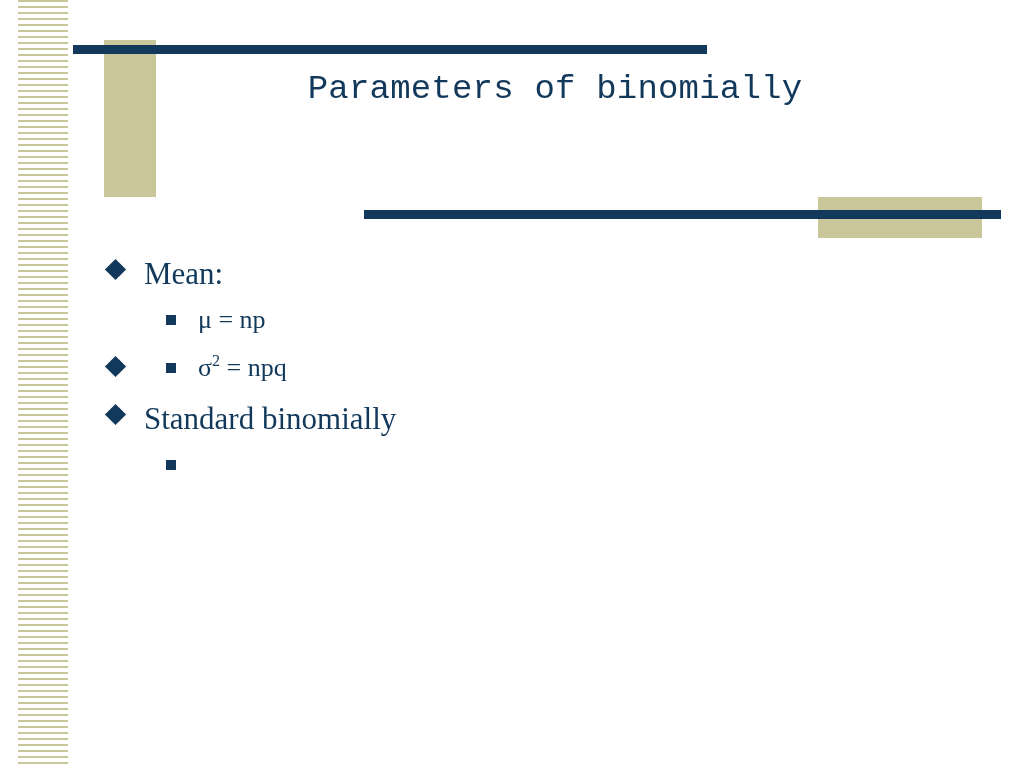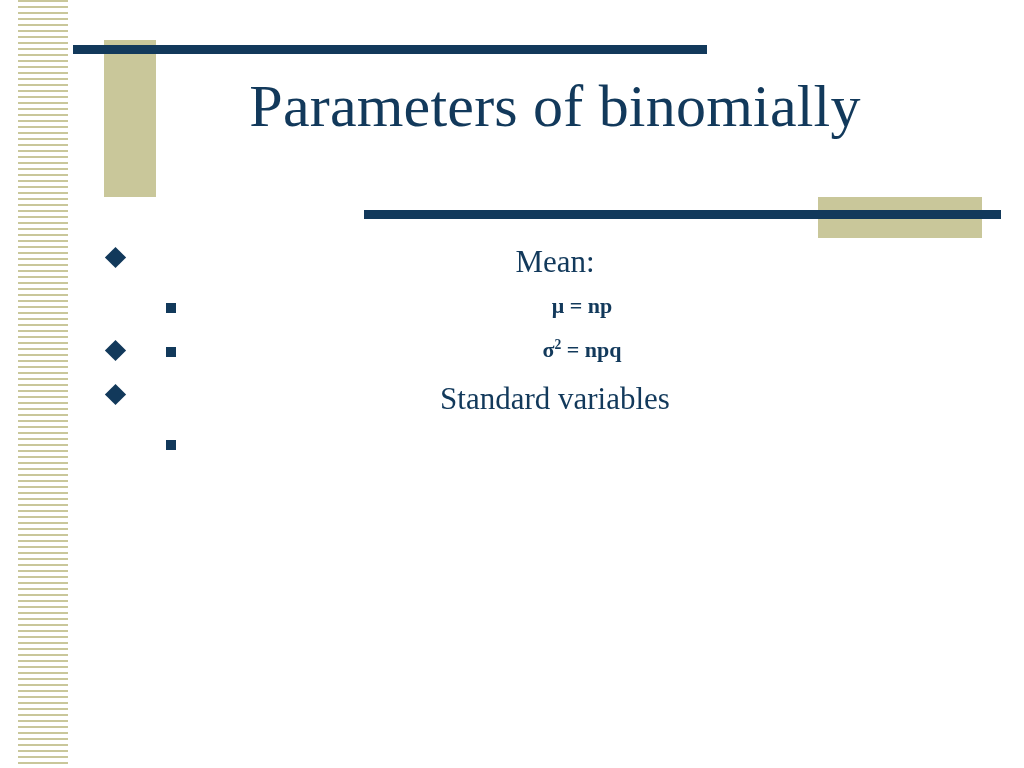--- a/index.html
+++ b/index.html
@@ -66,34 +66,33 @@
   }
 
   
   .slide-title {
     position: absolute;
     left: 160px;
     top: 68px;
     width: 790px;
     text-align: center;
     color: #12395b;
-    font-size: 60px;
+    font-size: 34px;
     line-height: 1.28;
-    font-family: Liberation Serif, serif;
+    font-family: Liberation Mono, monospace;
     letter-spacing: 0.2px;
   }
 
   
   .body {
     position: absolute;
     left: 106px;
-    top: 246px;
+    top: 258px;
     width: 860px;
     color: #12395b;
-    text-align: center;
   }
 
   ul.level1 {
     list-style: none;
     margin: 0;
     padding: 0;
   }
   ul.level1 > li.l1 {
     position: relative;
     padding-left: 38px;
@@ -116,24 +115,23 @@
   }
 
   ul.level2 {
     list-style: none;
     margin: 16px 0 22px 0;
     padding: 0 0 0 16px;
   }
   ul.level2 > li.l2 {
     position: relative;
     padding-left: 38px;
-    font-size: 22px;
+    font-size: 26px;
     line-height: 1.0;
     margin-bottom: 6px;
-    font-weight: bold;
   }
   ul.level2 > li.l2 > .bullet2 {
     position: absolute;
     left: 6px;
     top: 8px;
     width: 10px;
     height: 10px;
     background: #12395b;
   }
   .sup {
@@ -174,21 +172,21 @@
       <ul class="level2">
         <li class="l2">
           <span class="bullet2"></span>
           <span>σ</span><span class="sup">2</span><span> = npq</span>
         </li>
       </ul>
     </li>
 
     <li class="l1">
       <span class="bullet1"></span>
-      <span class="l1-text">Standard variables</span>
+      <span class="l1-text">Standard binomially</span>
       <ul class="level2">
         <li class="l2">
           <span class="bullet2"></span>
         </li>
       </ul>
     </li>
 
   </ul>
 </div>
 

